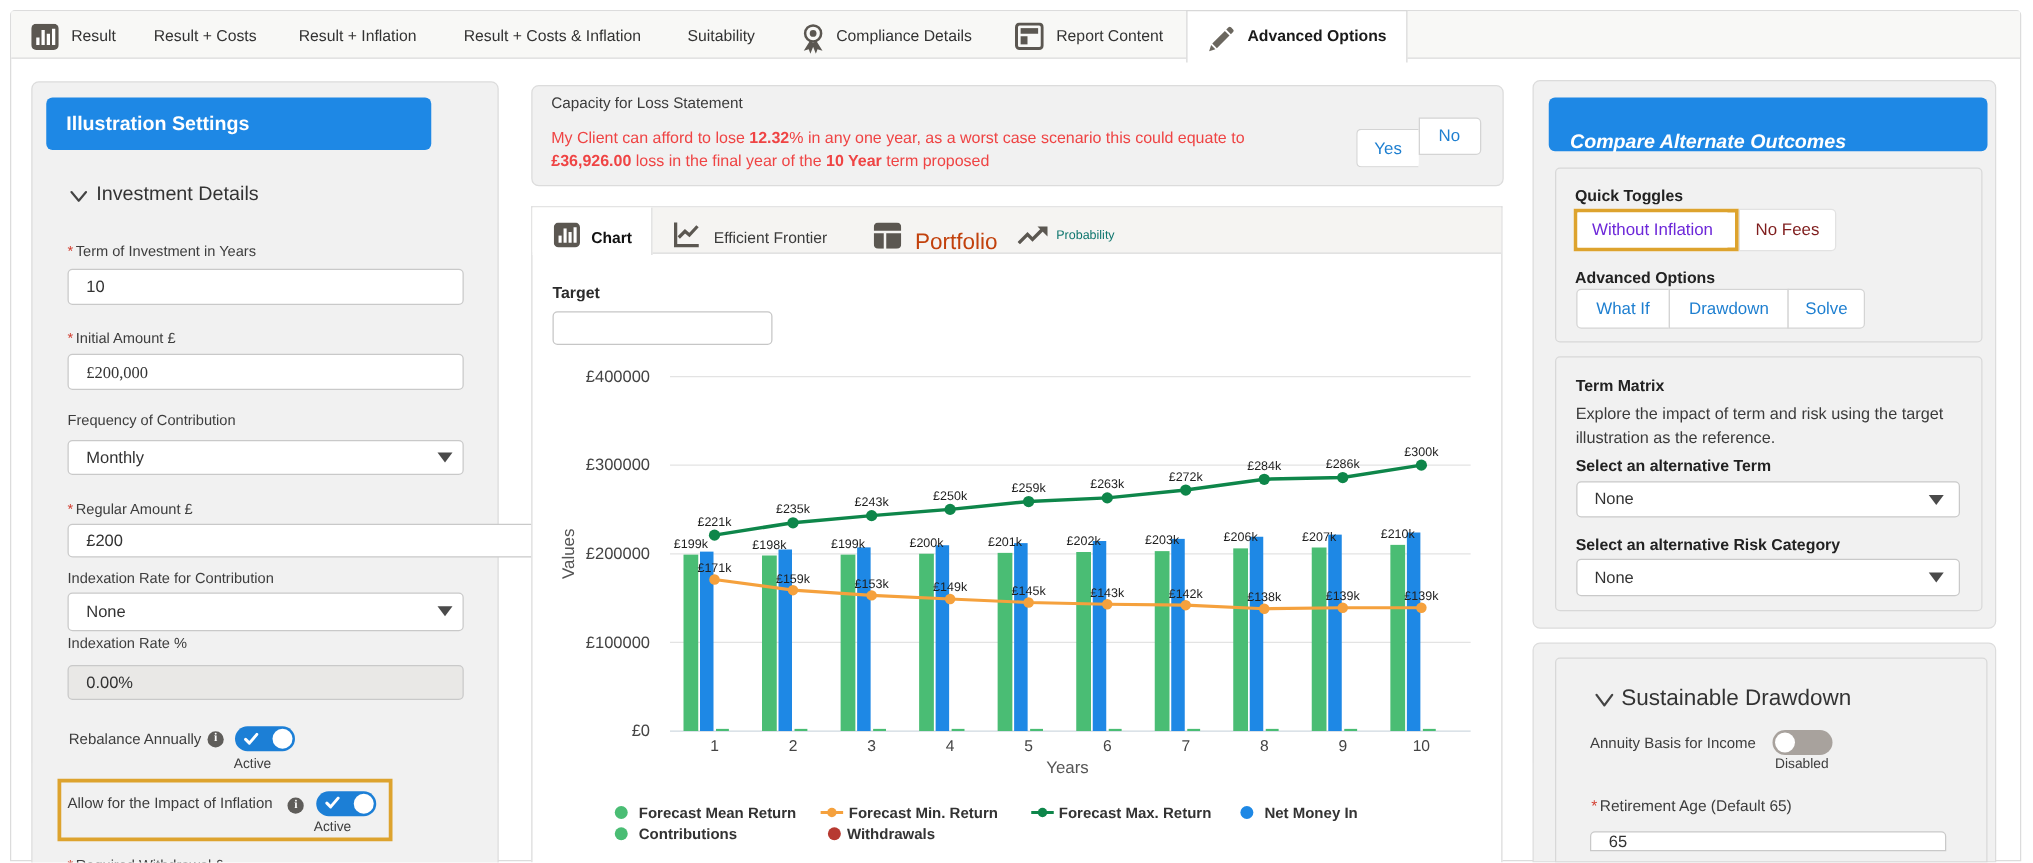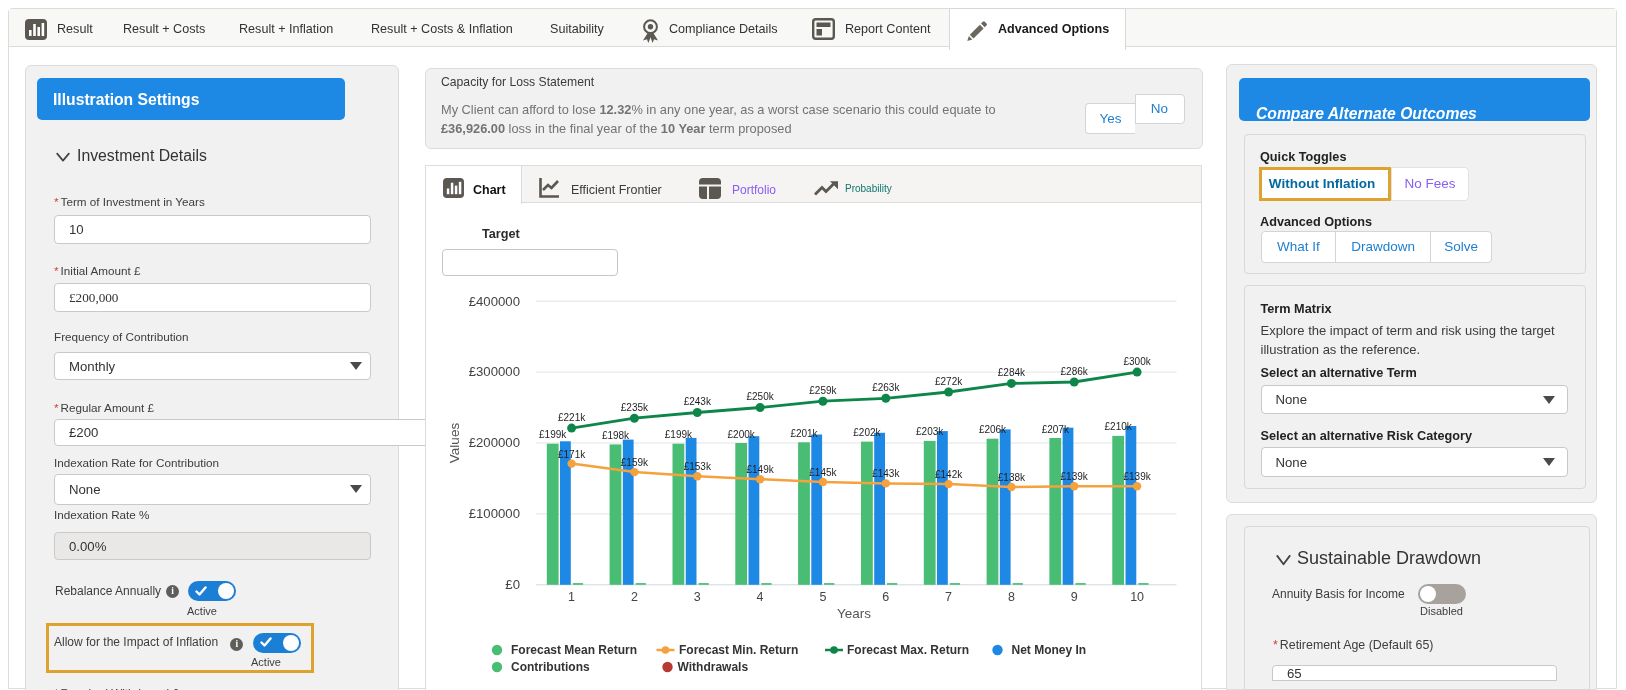--- a/index.html
+++ b/index.html
@@ -113,21 +113,21 @@
     <svg width="12" height="11" viewBox="0 0 12 11">
       <path d="M1.5 5.5 L4.5 8.5 L10.5 1.5" fill="none" stroke="#fff" stroke-width="2.4" stroke-linecap="round" stroke-linejoin="round"></path>
     </svg>
     <div class="knob"></div>
   </div>
 <div class="abs" style="left:242px;top:655.5px;width:48px;text-align:center;font-size:11px;color:#3d3d3d;">Active</div>
 <div class="lbl" style="left:54px;top:686px;"><span class="req">*</span>Required Withdrawal £</div>
 
 <div class="card" style="left:425px;top:68px;width:778px;height:81px;"></div>
 <div class="abs" style="left:441px;top:74.5px;font-size:12.2px;color:#3b3b3b;">Capacity for Loss Statement</div>
-<div class="abs" style="left:441px;top:101.4px;font-size:12.8px;color:#737373;line-height:18.8px;white-space:nowrap;">My Client can afford to lose <b>12.32</b>% in any one year, as a worst case scenario this could equate to<br><b>£36,926.00</b> loss in the final year of the <b>10 Year</b> term proposed</div>
+<div class="abs" style="left:441px;top:101.4px;font-size:12.8px;color:#ef4444;line-height:18.8px;white-space:nowrap;">My Client can afford to lose <b>12.32</b>% in any one year, as a worst case scenario this could equate to<br><b>£36,926.00</b> loss in the final year of the <b>10 Year</b> term proposed</div>
 <div class="btn" style="left:1085px;top:103px;width:50px;height:30.7px;border-right:none;border-radius:4px 0 0 4px;">Yes</div>
 <div class="btn" style="left:1134.5px;top:93.5px;width:50px;height:30.7px;border-radius:0 4px 4px 0;">No</div>
 
 <div class="abs" style="left:425px;top:165px;width:777px;height:525px;background:#fff;border:1px solid #dcdcdc;border-bottom:none;"></div>
 <div class="abs" style="left:426px;top:166px;width:775px;height:37px;background:#f5f4f2;border-bottom:1px solid #dcdcdc;"></div>
 <div class="abs" style="left:426px;top:166px;width:96px;height:38px;background:#fff;border-right:1px solid #dcdcdc;"></div>
 <svg class="abs" style="left:443px;top:178px" width="21" height="20" viewBox="0 0 22 21">
 <rect x="0" y="0" width="22" height="21" rx="4" fill="#5b5751"></rect>
 <rect x="4" y="11" width="2.6" height="6" fill="#fff"></rect>
 <rect x="8.2" y="5" width="2.6" height="12" fill="#fff"></rect>
@@ -138,27 +138,27 @@
 <svg class="abs" style="left:538px;top:177px" width="23" height="22" viewBox="0 0 23 22">
 <path d="M2.5 1 L2.5 19.5 L21 19.5" fill="none" stroke="#5b5751" stroke-width="2.6"></path>
 <path d="M5 13 L10 8 L13.5 11 L20 4" fill="none" stroke="#5b5751" stroke-width="2.6"></path>
 </svg>
 <div class="abs" style="left:571px;top:182.5px;font-size:12.5px;color:#3b3b3b;">Efficient Frontier</div>
 <svg class="abs" style="left:699px;top:178px" width="22" height="21" viewBox="0 0 22 21">
 <path d="M0 4 Q0 0 4 0 L18 0 Q22 0 22 4 L22 6.5 L0 6.5 Z" fill="#5b5751"></path>
 <path d="M0 8.5 L8 8.5 L8 21 L4 21 Q0 21 0 17 Z" fill="#5b5751"></path>
 <path d="M10 8.5 L22 8.5 L22 17 Q22 21 18 21 L10 21 Z" fill="#5b5751"></path>
 </svg>
-<div class="abs" style="left:732px;top:182.5px;font-size:12px;color:#8b5cf6;">Portfolio</div>
+<div class="abs" style="left:732px;top:182.5px;font-size:18px;color:#c2410c;">Portfolio</div>
 <svg class="abs" style="left:814px;top:180px" width="25" height="17" viewBox="0 0 25 17">
 <path d="M1 14.5 L8 7.5 L12 11.5 L19.5 4" fill="none" stroke="#5b5751" stroke-width="2.8"></path>
 <path d="M16 1.2 L24 1.2 L24 9.2 Z" fill="#5b5751"></path>
 </svg>
 <div class="abs" style="left:845px;top:182.5px;font-size:10px;color:#0f766e;">Probability</div>
-<div class="abs bold" style="left:442px;top:227px;font-size:12.7px;color:#2b2b2b;margin-left:40px;">Target</div>
+<div class="abs bold" style="left:442px;top:227px;font-size:12.7px;color:#2b2b2b;">Target</div>
 <div class="inp" style="left:442px;top:249px;width:176px;height:27px;border-color:#c6c6c6;"></div>
 <svg class="abs" style="left:425px;top:282px" width="777" height="408" viewBox="425 282 777 408" font-family="Liberation Sans, sans-serif">
 <line x1="536" y1="584.8" x2="1176.5" y2="584.8" stroke="#cfd9e0" stroke-width="1"></line>
 <text x="520" y="589.0999999999999" text-anchor="end" font-size="13.2" fill="#444">£0</text>
 <line x1="536" y1="513.9" x2="1176.5" y2="513.9" stroke="#e3e3e3" stroke-width="1"></line>
 <text x="520" y="518.1999999999999" text-anchor="end" font-size="13.2" fill="#444">£100000</text>
 <line x1="536" y1="443.0" x2="1176.5" y2="443.0" stroke="#e3e3e3" stroke-width="1"></line>
 <text x="520" y="447.3" text-anchor="end" font-size="13.2" fill="#444">£200000</text>
 <line x1="536" y1="372.1" x2="1176.5" y2="372.1" stroke="#e3e3e3" stroke-width="1"></line>
 <text x="520" y="376.40000000000003" text-anchor="end" font-size="13.2" fill="#444">£300000</text>
@@ -274,22 +274,22 @@
 <text x="677.5" y="671.3" font-size="12" font-weight="bold" fill="#333">Withdrawals</text>
 </svg>
 
 <div class="card" style="left:1226px;top:64px;width:370.5px;height:438.5px;"></div>
 <div class="bluehead" style="left:1239px;top:78px;width:351px;height:43px;">
     <span style="position:absolute;left:17px;top:27px;font-style:italic;">Compare Alternate Outcomes</span>
   </div>
 <div class="sub" style="left:1243.5px;top:134px;width:342.5px;height:140px;"></div>
 <div class="abs bold" style="left:1260px;top:150.2px;font-size:12.7px;color:#222;">Quick Toggles</div>
 <div class="abs" style="left:1259.3px;top:167.3px;width:131.4px;height:33.4px;border:3px solid #dda32e;background:#fff;"></div>
-<div class="abs" style="left:1262.3px;top:170.3px;width:119.4px;height:27.4px;background:#fff;display:flex;align-items:center;justify-content:center;font-size:13.5px;color:#0369a1;font-weight:bold;">Without Inflation</div>
-<div class="btn" style="left:1390.7px;top:167.3px;width:78.6px;height:33.4px;color:#8b5cf6;border-radius:0 4px 4px 0;border-color:#e2e2e2;">No Fees</div>
+<div class="abs" style="left:1262.3px;top:170.3px;width:119.4px;height:27.4px;background:#fff;display:flex;align-items:center;justify-content:center;font-size:13.5px;color:#6d28d9;">Without Inflation</div>
+<div class="btn" style="left:1390.7px;top:167.3px;width:78.6px;height:33.4px;color:#7f1d1d;border-radius:0 4px 4px 0;border-color:#e2e2e2;">No Fees</div>
 <div class="abs bold" style="left:1260px;top:214.5px;font-size:12.7px;color:#222;">Advanced Options</div>
 <div class="btn" style="left:1260.5px;top:230.7px;width:75.8px;height:32px;border-radius:4px 0 0 4px;">What If</div>
 <div class="btn" style="left:1335.3px;top:230.7px;width:95.7px;height:32px;">Drawdown</div>
 <div class="btn" style="left:1430px;top:230.7px;width:62.4px;height:32px;border-radius:0 4px 4px 0;">Solve</div>
 
 <div class="sub" style="left:1243.5px;top:285px;width:342.5px;height:204px;"></div>
 <div class="abs bold" style="left:1260.5px;top:301.5px;font-size:12.7px;color:#222;">Term Matrix</div>
 <div class="abs" style="left:1260.5px;top:321.1px;font-size:13px;color:#3b3b3b;line-height:19.2px;">Explore the impact of term and risk using the target<br>illustration as the reference.</div>
 <div class="abs bold" style="left:1260.5px;top:365.9px;font-size:12.7px;color:#222;">Select an alternative Term</div>
 <div class="inp" style="left:1260.5px;top:384.5px;width:307px;height:29.6px;">

